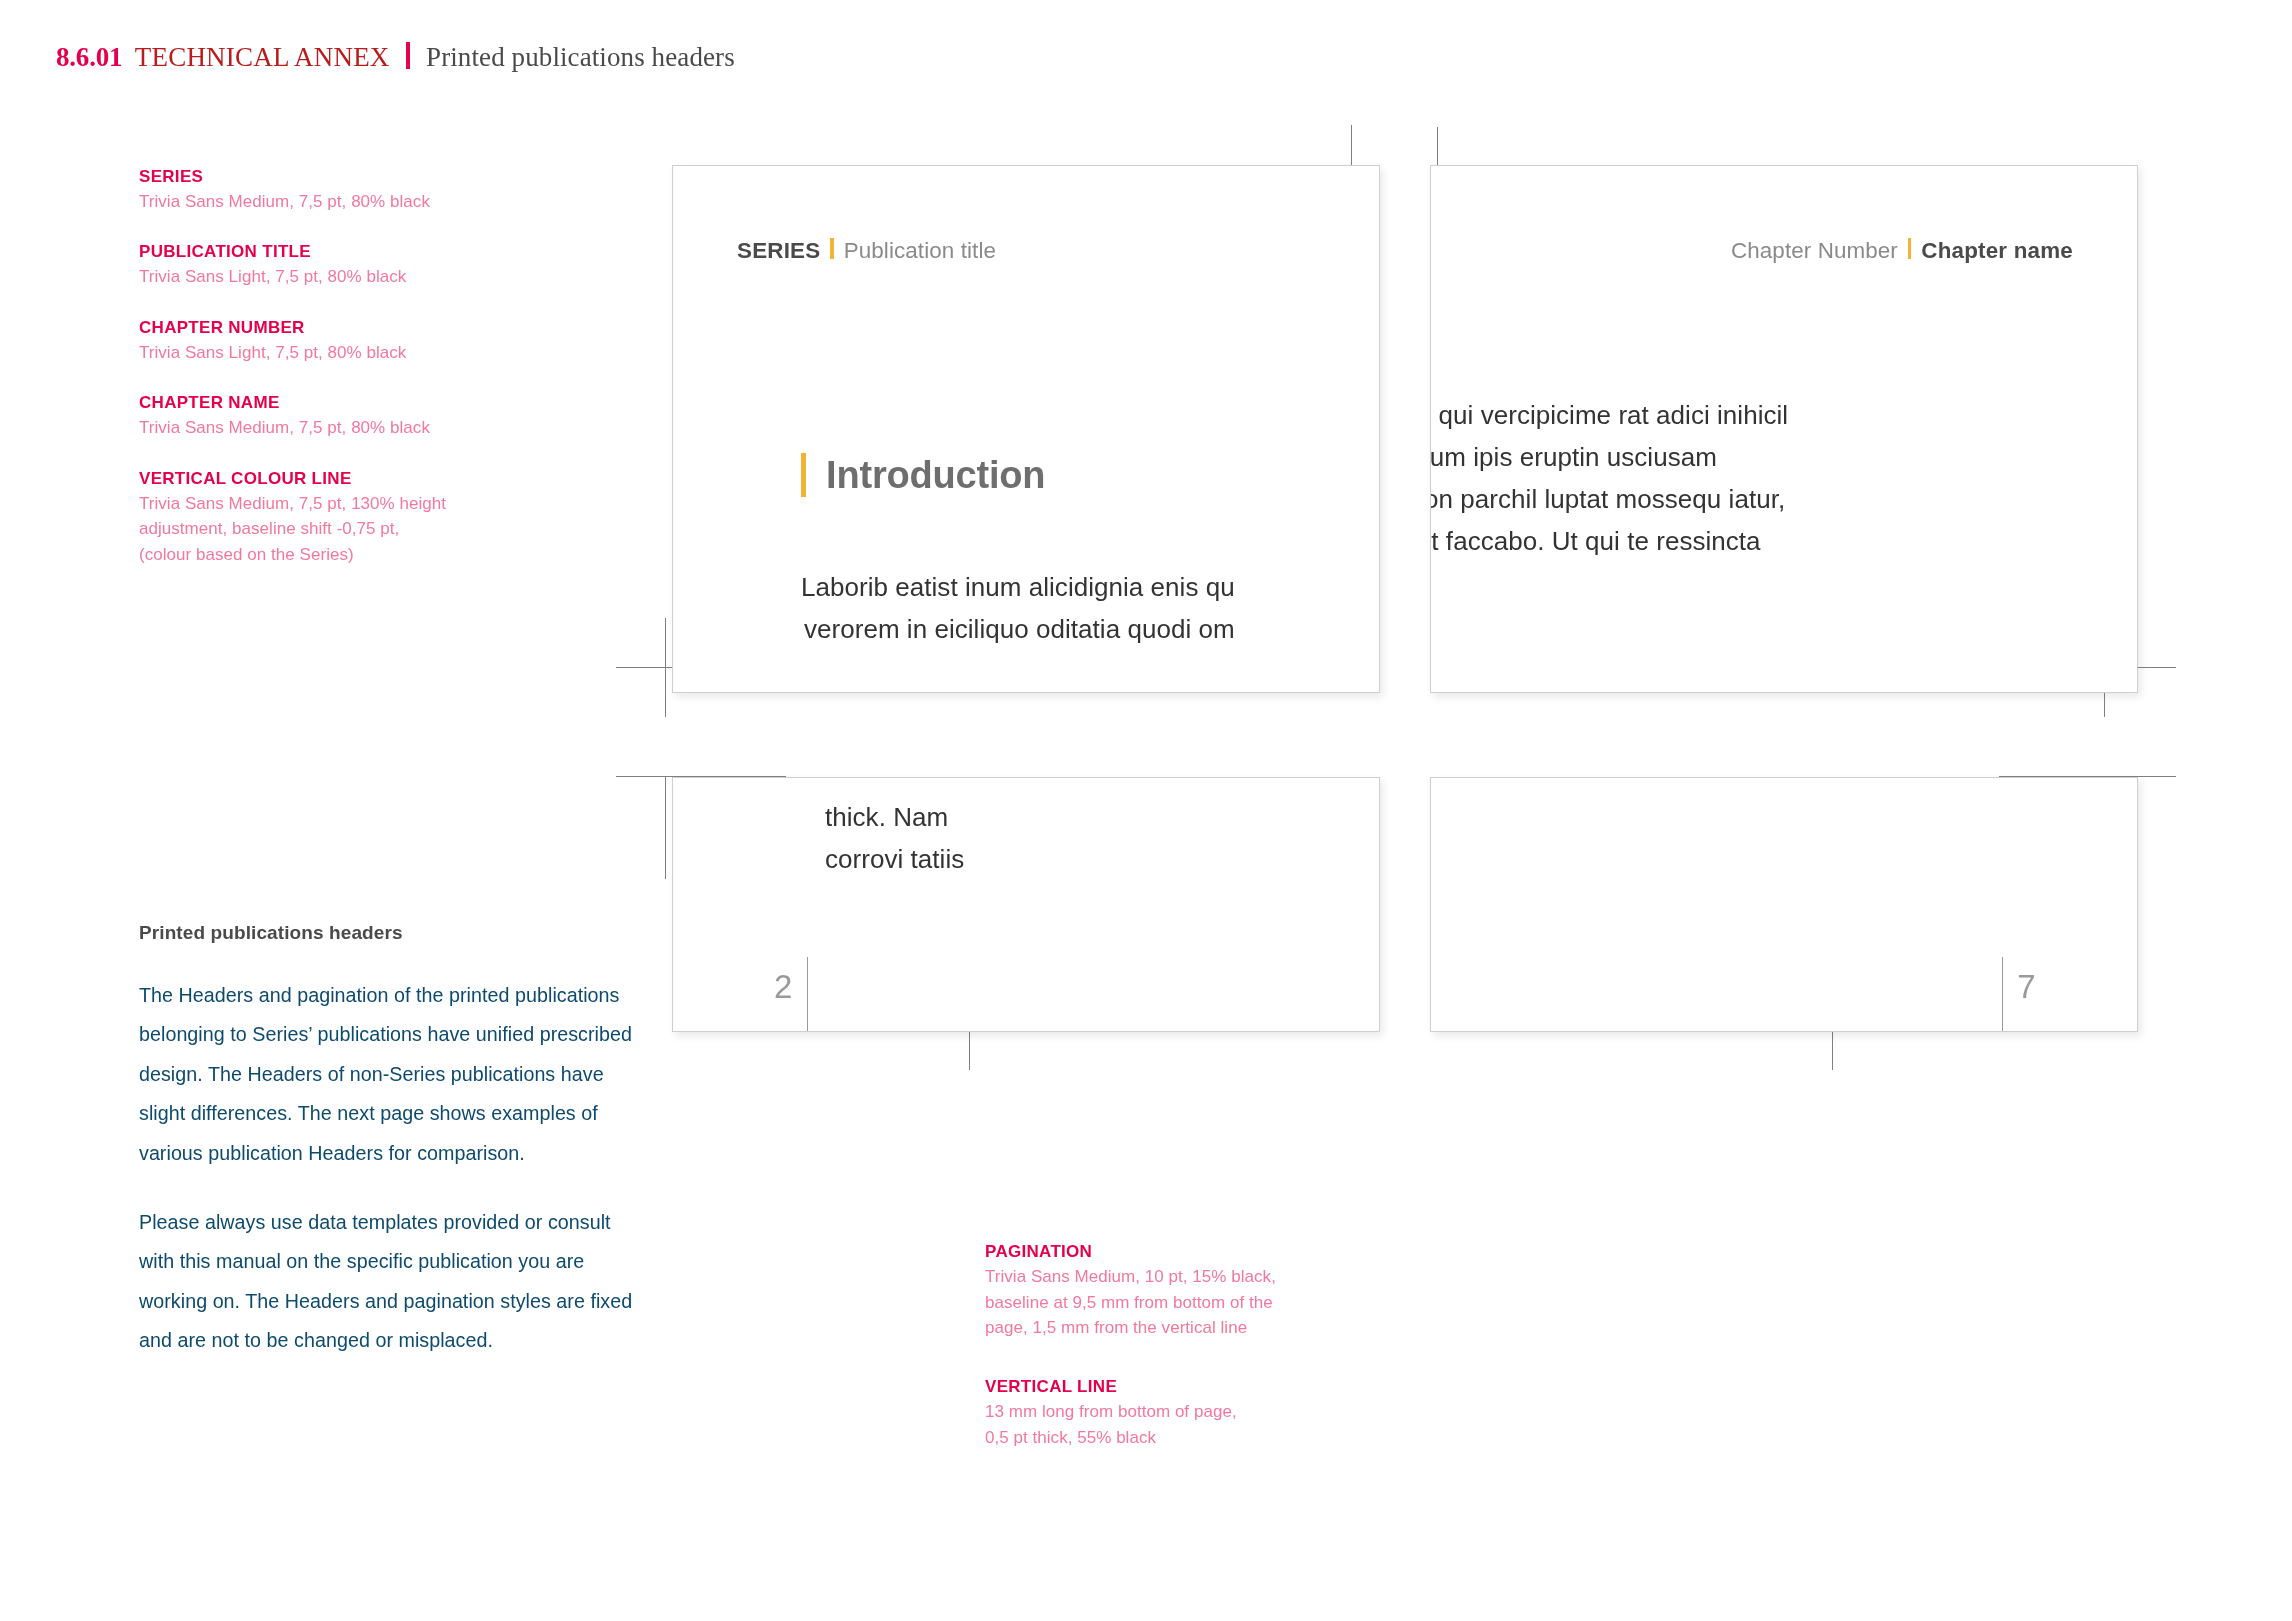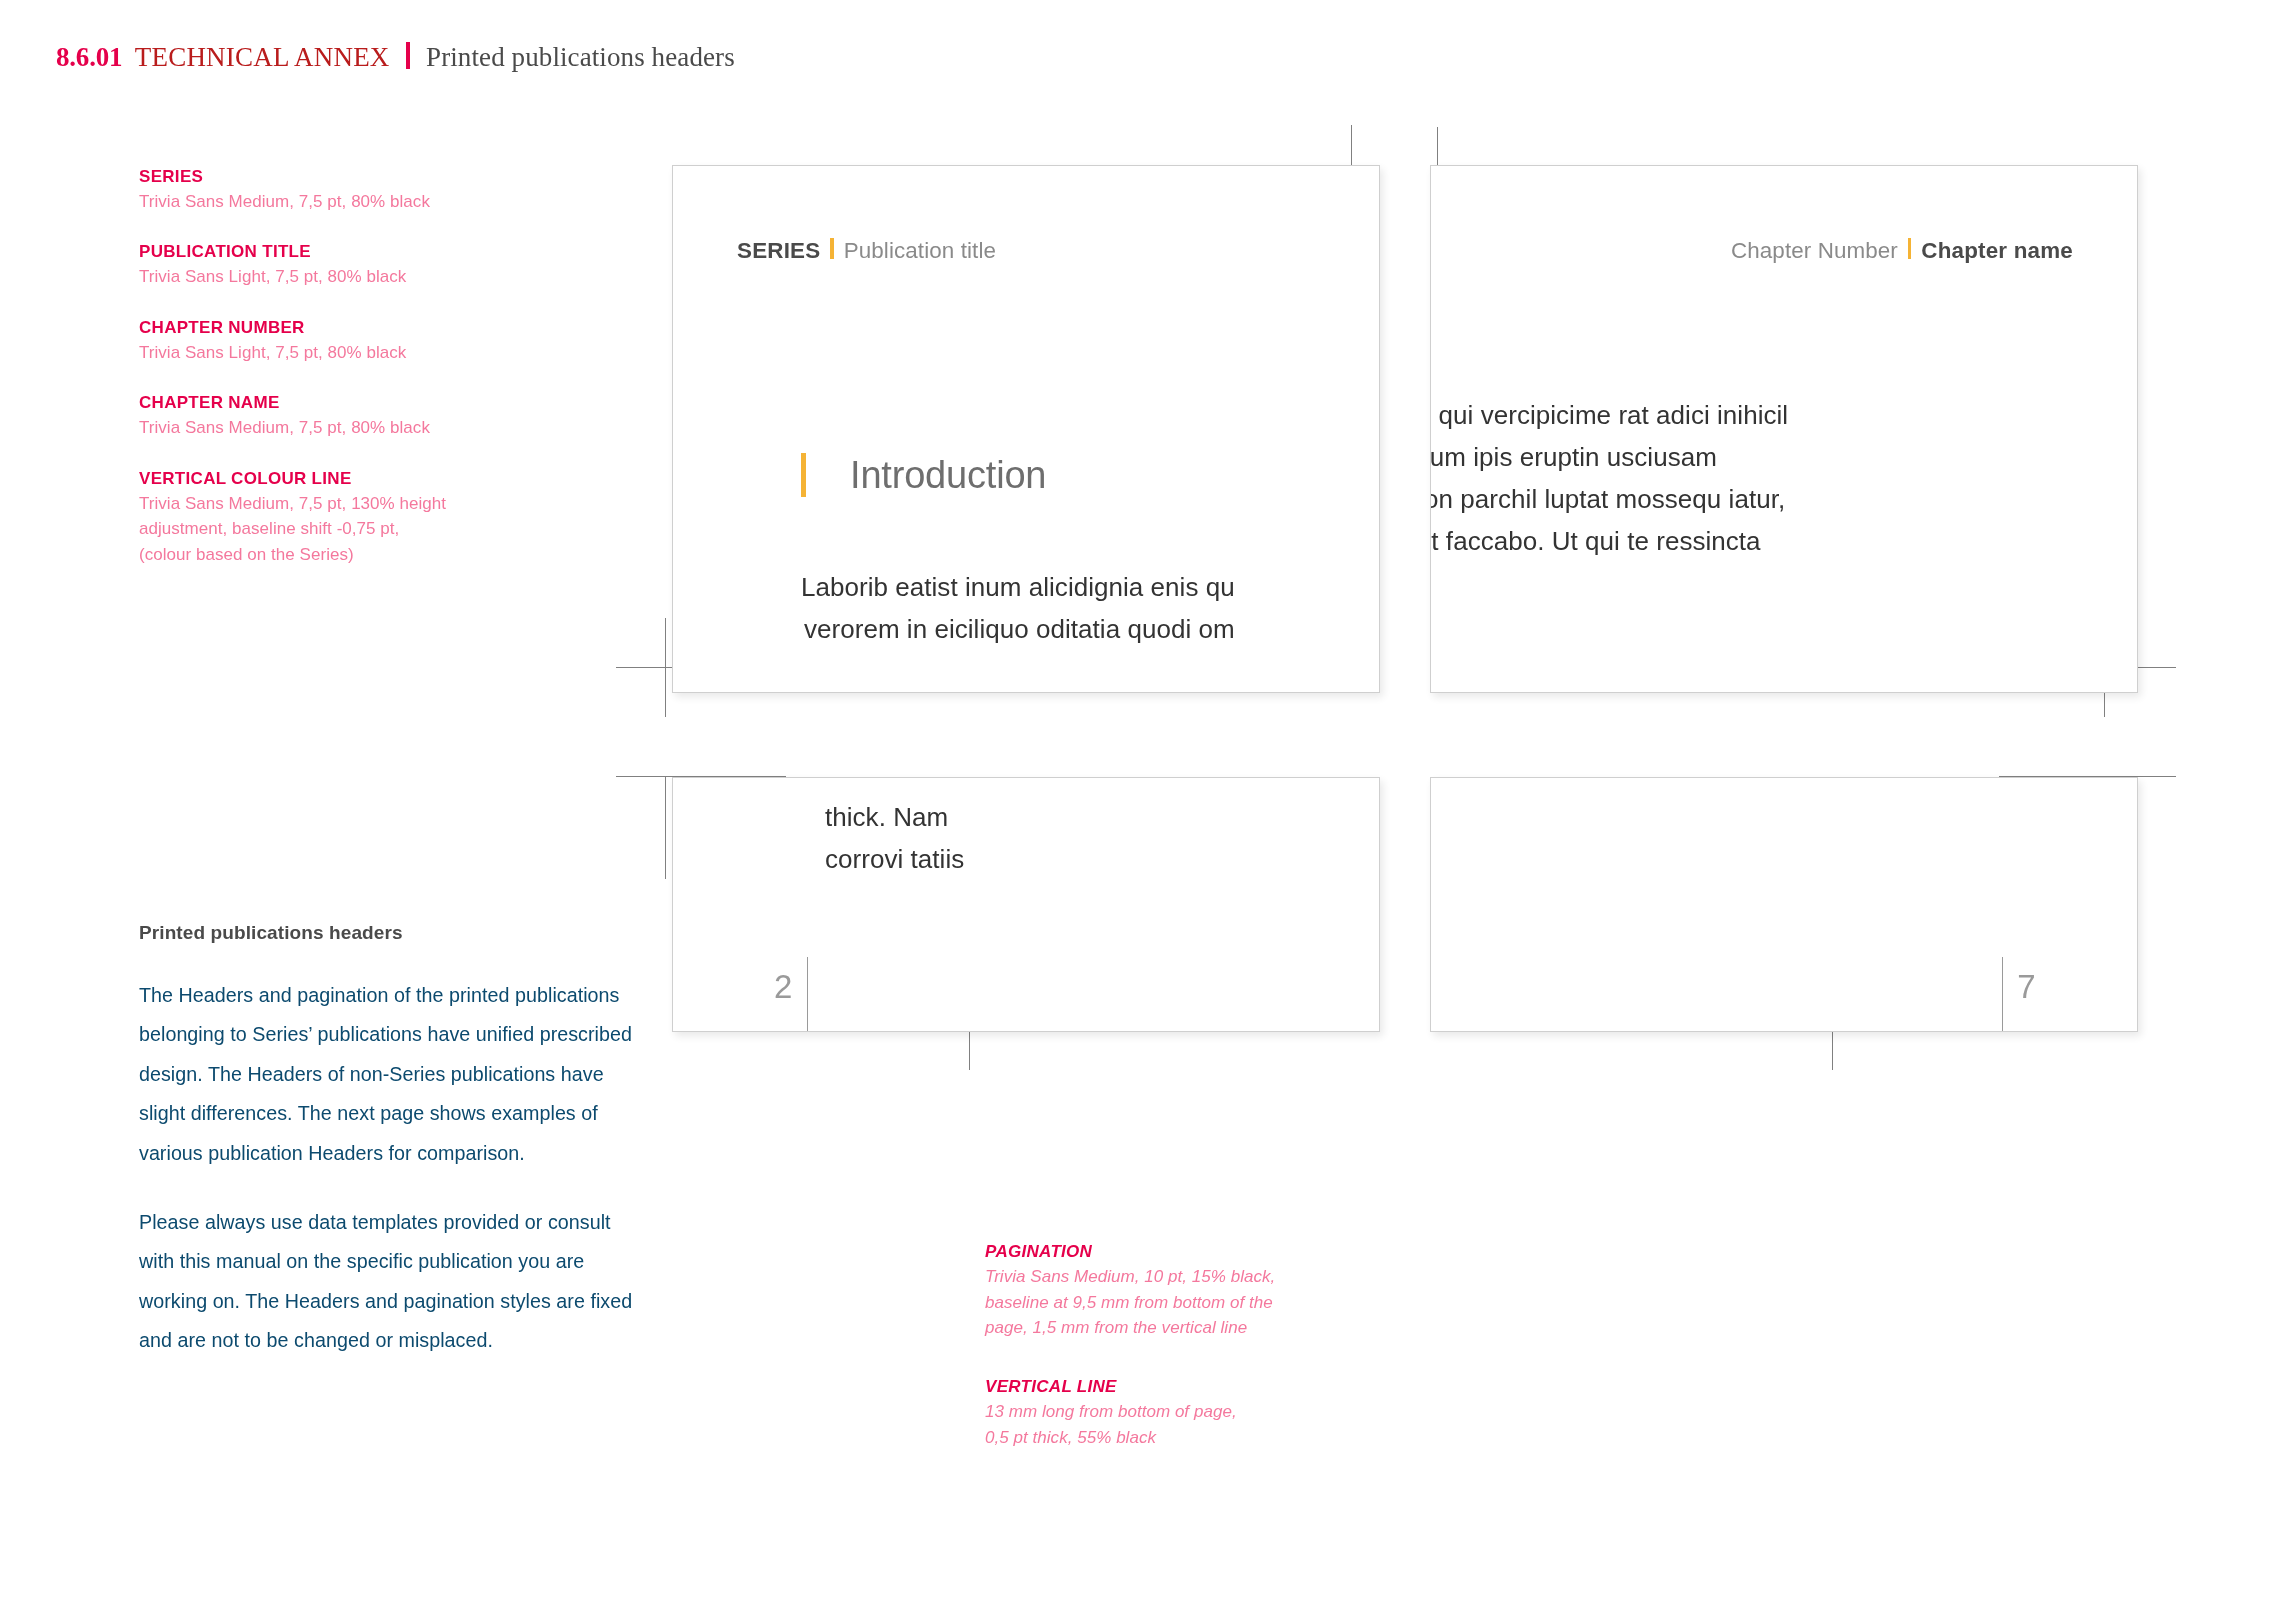--- a/index.html
+++ b/index.html
@@ -103,21 +103,20 @@
     margin: 0 0 30px 0;
   }
   .desc-para:last-child { margin-bottom: 0; }
 
   
   #annotations {
     position: absolute;
     left: 985px;
     top: 1240px;
     width: 421px;
-    font-style: italic;
   }
   .ann-block { margin-bottom: 34px; }
   .ann-block:last-child { margin-bottom: 8px; }
   .ann-label {
     font-size: 17px;
     font-weight: bold;
     color: #E5004B;
     letter-spacing: 0.3px;
     line-height: 1.4;
   }
@@ -211,24 +210,23 @@
   }
   .chapter-rule {
     width: 5.4px;
     height: 44px;
     background: #F5B335;
     margin-right: 19.7px;
     flex: none;
   }
   .chapter-text {
     font-size: 38px;
-    font-weight: normal;
+    font-weight: bold;
     color: #6E6E6E;
     letter-spacing: -0.2px;
-    margin-left: 24px;
   }
 
   
   .page-copy {
     position: absolute;
     font-size: 26px;
     font-weight: normal;
     color: #333333;
     line-height: 1.62;
     letter-spacing: 0.04px;

